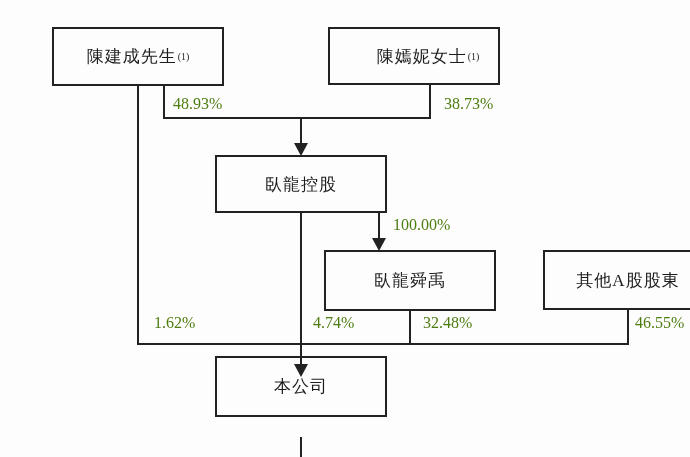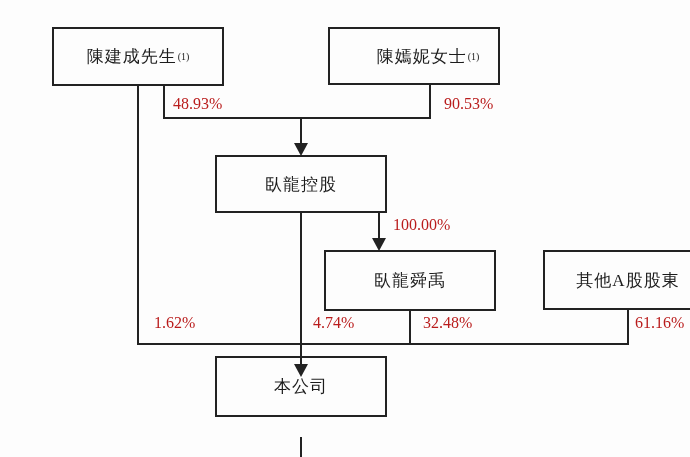--- a/index.html
+++ b/index.html
@@ -29,21 +29,21 @@
   .arrowhead {
     position: absolute;
     width: 0; height: 0;
     border-left: 7px solid transparent;
     border-right: 7px solid transparent;
     border-top: 13px solid #222222;
   }
   .pct {
     position: absolute;
     font-size: 16px;
-    color: #b91c1c;
+    color: #4d7c0f;
     white-space: nowrap;
   }
 </style>
 </head>
 <body>
 
 <div id="canvas">
 
   <div class="box" style="left:15px; top:27px; width:172px; height:59px;">
     <span>陳建成先生</span>
@@ -86,20 +86,20 @@
 
   <div class="vline" style="left:372px; top:311px; height:32px;"></div>
   <div class="vline" style="left:590px; top:310px; height:33px;"></div>
   <div class="hline" style="left:100px; top:343px; width:492px;"></div>
 
   <div class="arrowhead" style="left:257px; top:364px;"></div>
 
   <div class="vline" style="left:263px; top:437px; height:20px;"></div>
 
   <div class="pct" style="left:136px; top:95px;">48.93%</div>
-  <div class="pct" style="left:407px; top:95px;">90.53%</div>
+  <div class="pct" style="left:407px; top:95px;">38.73%</div>
   <div class="pct" style="left:356px; top:216px;">100.00%</div>
   <div class="pct" style="left:117px; top:314px;">1.62%</div>
   <div class="pct" style="left:276px; top:314px;">4.74%</div>
   <div class="pct" style="left:386px; top:314px;">32.48%</div>
-  <div class="pct" style="left:598px; top:314px;">61.16%</div>
+  <div class="pct" style="left:598px; top:314px;">46.55%</div>
 
 </div>
 
 </body></html>

